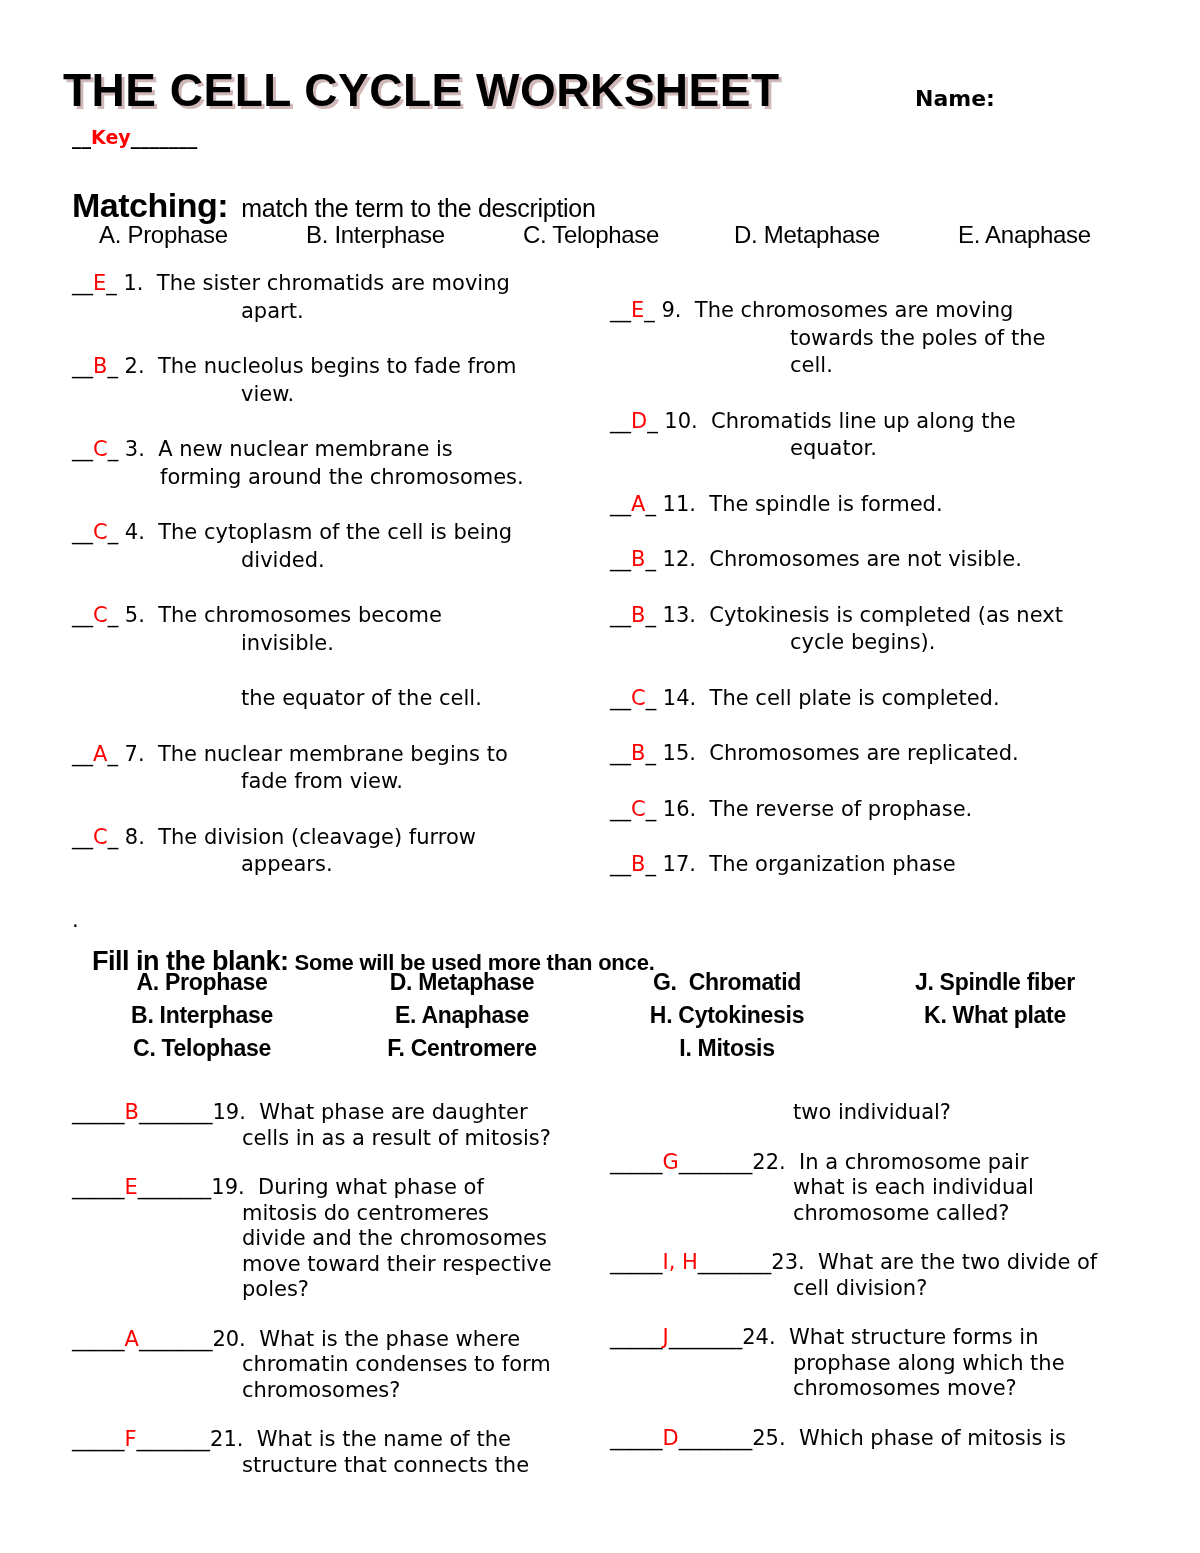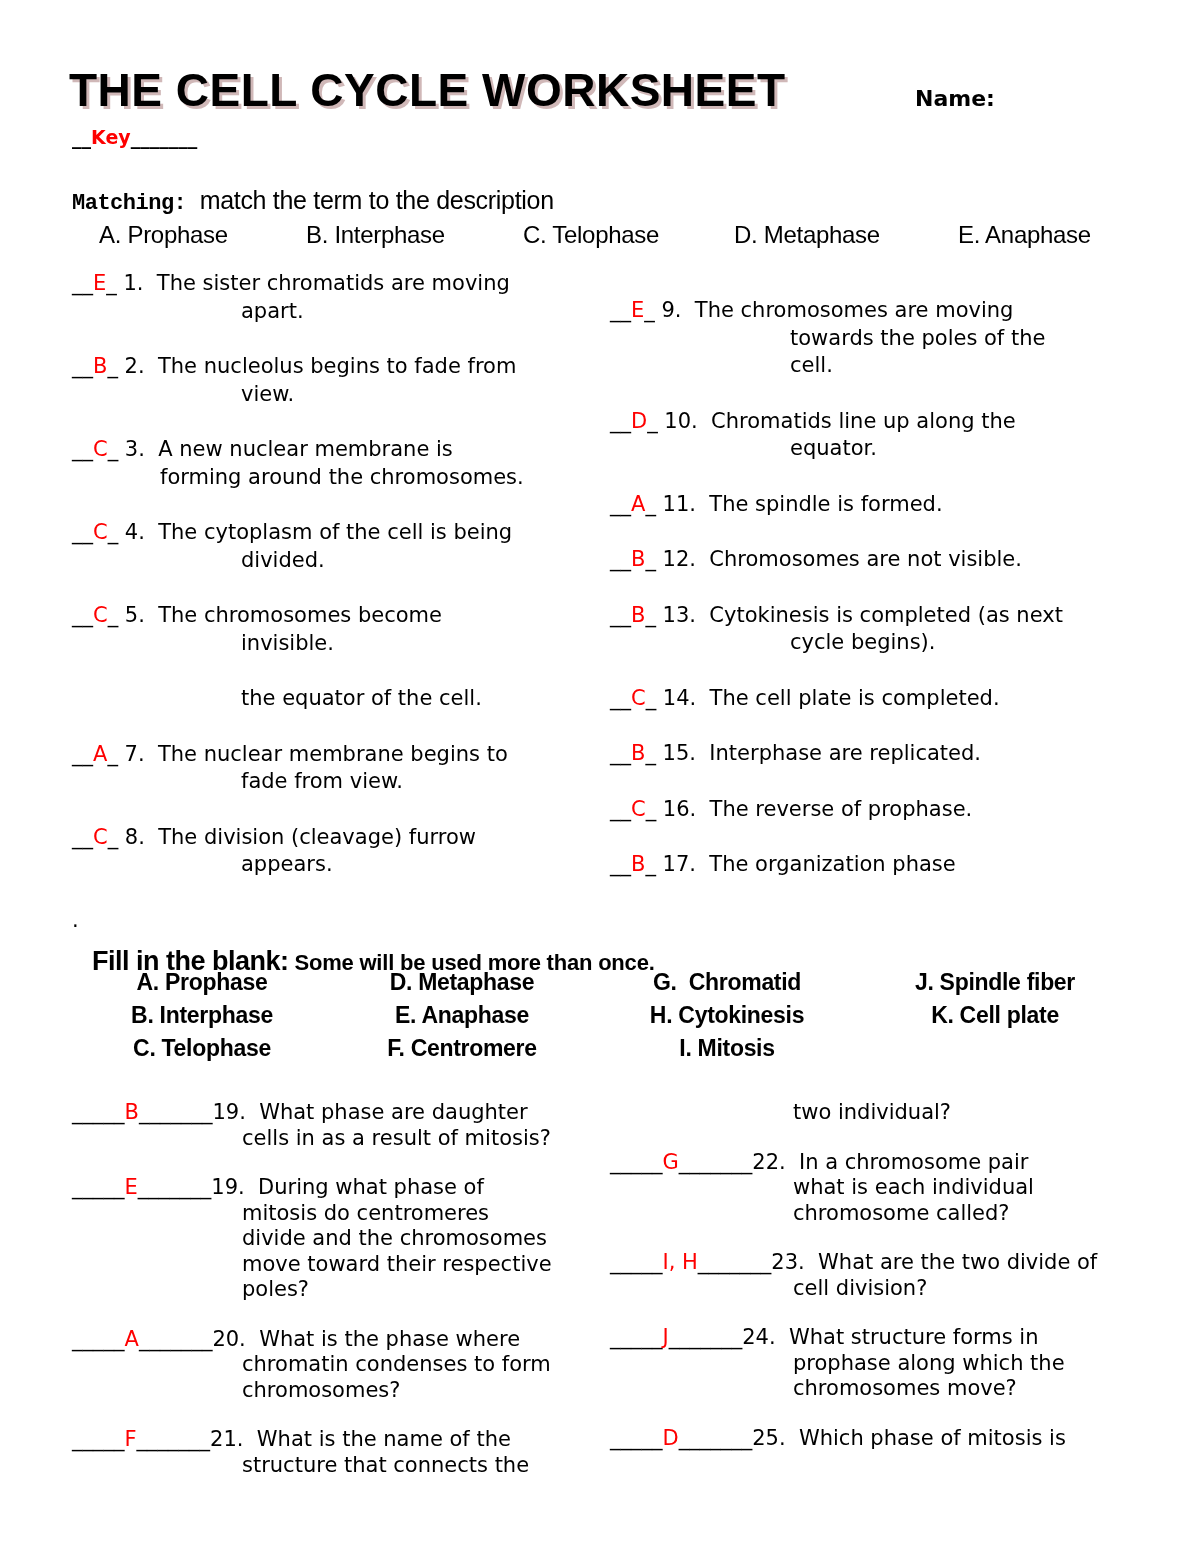--- a/index.html
+++ b/index.html
@@ -5,40 +5,40 @@
   html,body { margin:0; padding:0; background:#ffffff; }
   .page {
     position:relative; width:1200px; height:1553px; background:#ffffff;
     color:#000; overflow:hidden;
     font-family:"DejaVu Sans",sans-serif;
   }
   .red { color:#fe0000; }
 
   
   .title {
-    position:absolute; left:69px; top:64px;
+    position:absolute; left:63px; top:64px;
     font-family:"Liberation Sans",sans-serif; font-weight:bold;
     font-size:46px; line-height:1.15; letter-spacing:0.5px; white-space:pre;
     text-shadow:3px 3px 0 rgba(170,125,125,0.55);
   }
   .name-label {
     position:absolute; left:915px; top:86px;
     font-weight:bold; font-size:22px; white-space:pre;
   }
   .key-line {
     position:absolute; left:72px; top:126px;
     font-weight:bold; font-size:19px; white-space:pre;
   }
 
   
   .match-heading-row {
     position:absolute; left:72px; top:186px;
     font-family:"Liberation Sans",sans-serif; white-space:pre;
   }
-  .match-heading-row .h   { font-weight:bold; font-size:22px; letter-spacing:-0.5px;font-family:Liberation Mono, monospace; }
+  .match-heading-row .h   { font-weight:bold; font-size:34px; letter-spacing:-0.5px; }
   .match-heading-row .sub { font-size:25px; letter-spacing:-0.3px; }
 
   #match-options {
     position:absolute; left:0; top:221px; width:1200px; height:32px;
     font-family:"Liberation Sans",sans-serif; font-size:24px; letter-spacing:-0.3px;
   }
   #match-options .opt { position:absolute; top:0; white-space:pre; }
   #match-options .opt:nth-child(1){ left:99px; }
   #match-options .opt:nth-child(2){ left:306px; }
   #match-options .opt:nth-child(3){ left:523px; }
@@ -148,21 +148,21 @@
         <div class="q-line"><span>__</span><span class="red">B</span><span>_</span><span> 12.  </span><span>Chromosomes are not visible.</span></div>
       </div>
       <div class="q">
         <div class="q-line"><span>__</span><span class="red">B</span><span>_</span><span> 13.  </span><span>Cytokinesis is completed (as next</span></div>
         <div class="q-line" style="padding-left: 180px;">cycle begins).</div>
       </div>
       <div class="q">
         <div class="q-line"><span>__</span><span class="red">C</span><span>_</span><span> 14.  </span><span>The cell plate is completed.</span></div>
       </div>
       <div class="q">
-        <div class="q-line"><span>__</span><span class="red">B</span><span>_</span><span> 15.  </span><span>Interphase are replicated.</span></div>
+        <div class="q-line"><span>__</span><span class="red">B</span><span>_</span><span> 15.  </span><span>Chromosomes are replicated.</span></div>
       </div>
       <div class="q">
         <div class="q-line"><span>__</span><span class="red">C</span><span>_</span><span> 16.  </span><span>The reverse of prophase.</span></div>
       </div>
       <div class="q">
         <div class="q-line"><span>__</span><span class="red">B</span><span>_</span><span> 17.  </span><span>The organization phase</span></div>
       </div>
     </div>
 
   <div class="fill-heading-row"><span class="h">Fill in the blank:</span><span class="sub"> </span><span class="sub">Some will be used more than once.</span></div>
@@ -171,21 +171,21 @@
       <div class="bank-row">
         <span class="bank-cell">A. Prophase</span>
         <span class="bank-cell">D. Metaphase</span>
         <span class="bank-cell">G.  Chromatid</span>
         <span class="bank-cell">J. Spindle fiber</span>
       </div>
       <div class="bank-row">
         <span class="bank-cell">B. Interphase</span>
         <span class="bank-cell">E. Anaphase</span>
         <span class="bank-cell">H. Cytokinesis</span>
-        <span class="bank-cell">K. Cell plate</span>
+        <span class="bank-cell">K. What plate</span>
       </div>
       <div class="bank-row">
         <span class="bank-cell">C. Telophase</span>
         <span class="bank-cell">F. Centromere</span>
         <span class="bank-cell">I. Mitosis</span>
         <span class="bank-cell"></span>
       </div>
     </div>
 
   <div id="fill-left" class="qcol fillcol">

